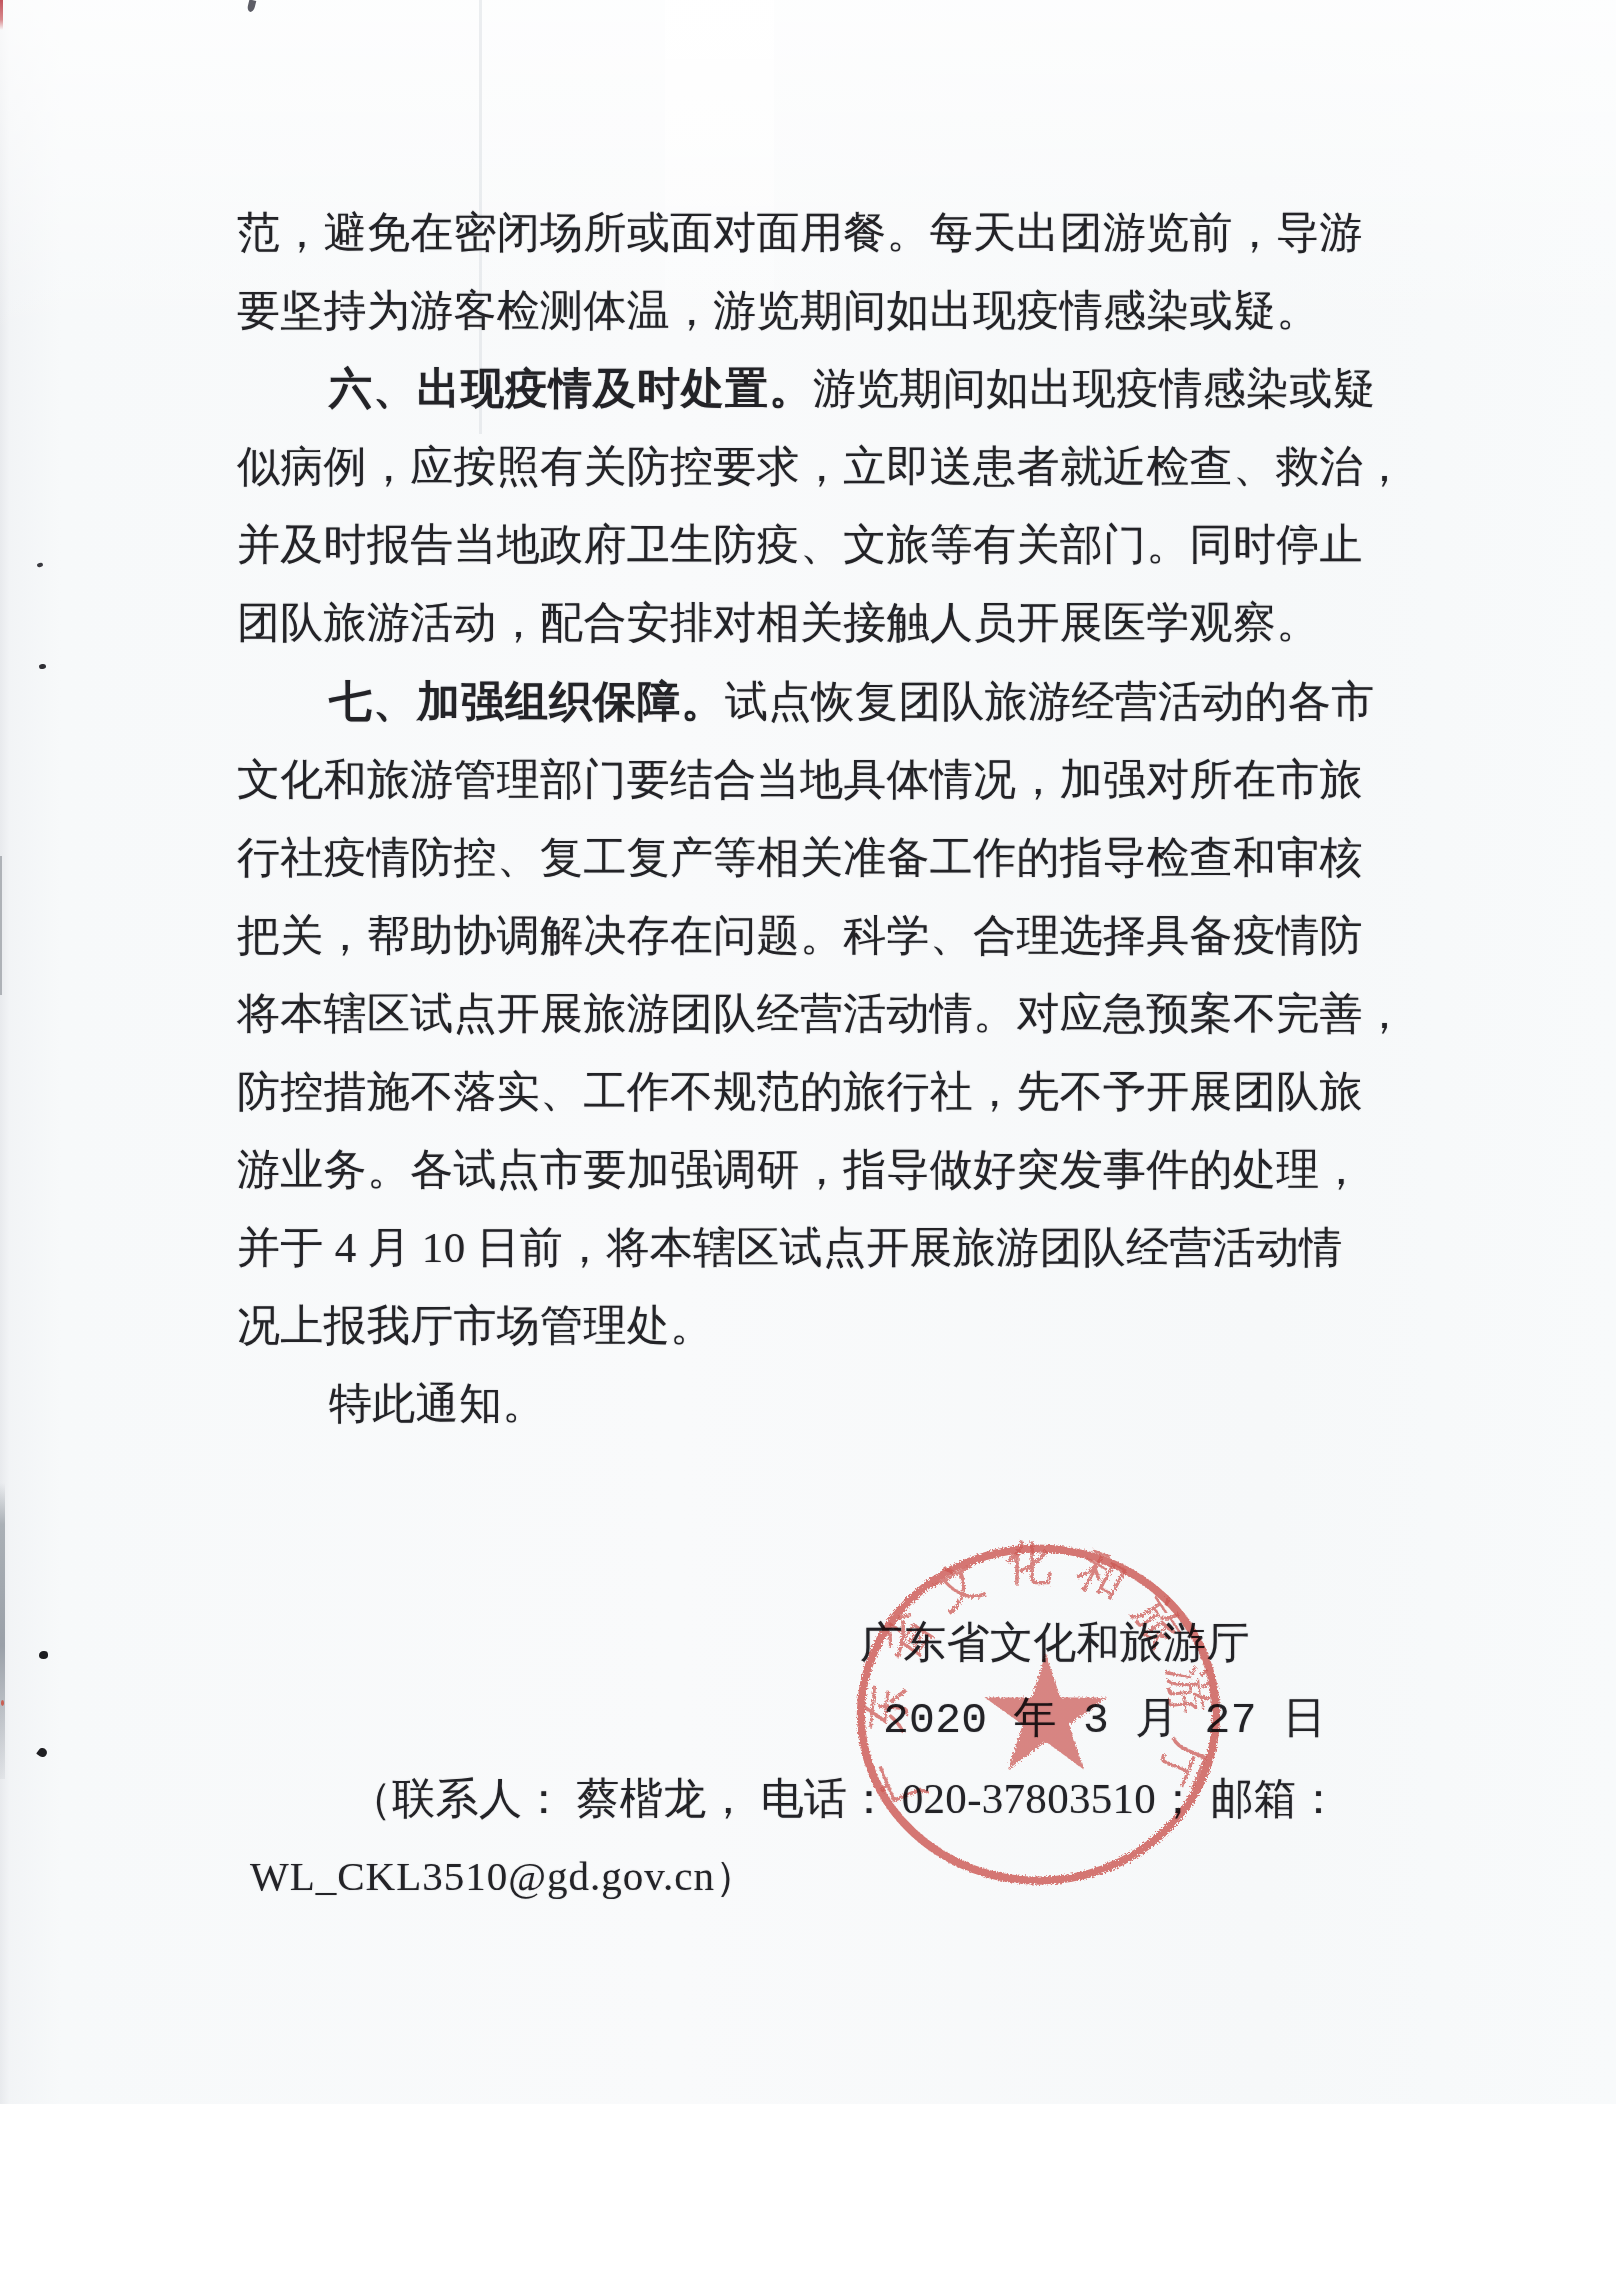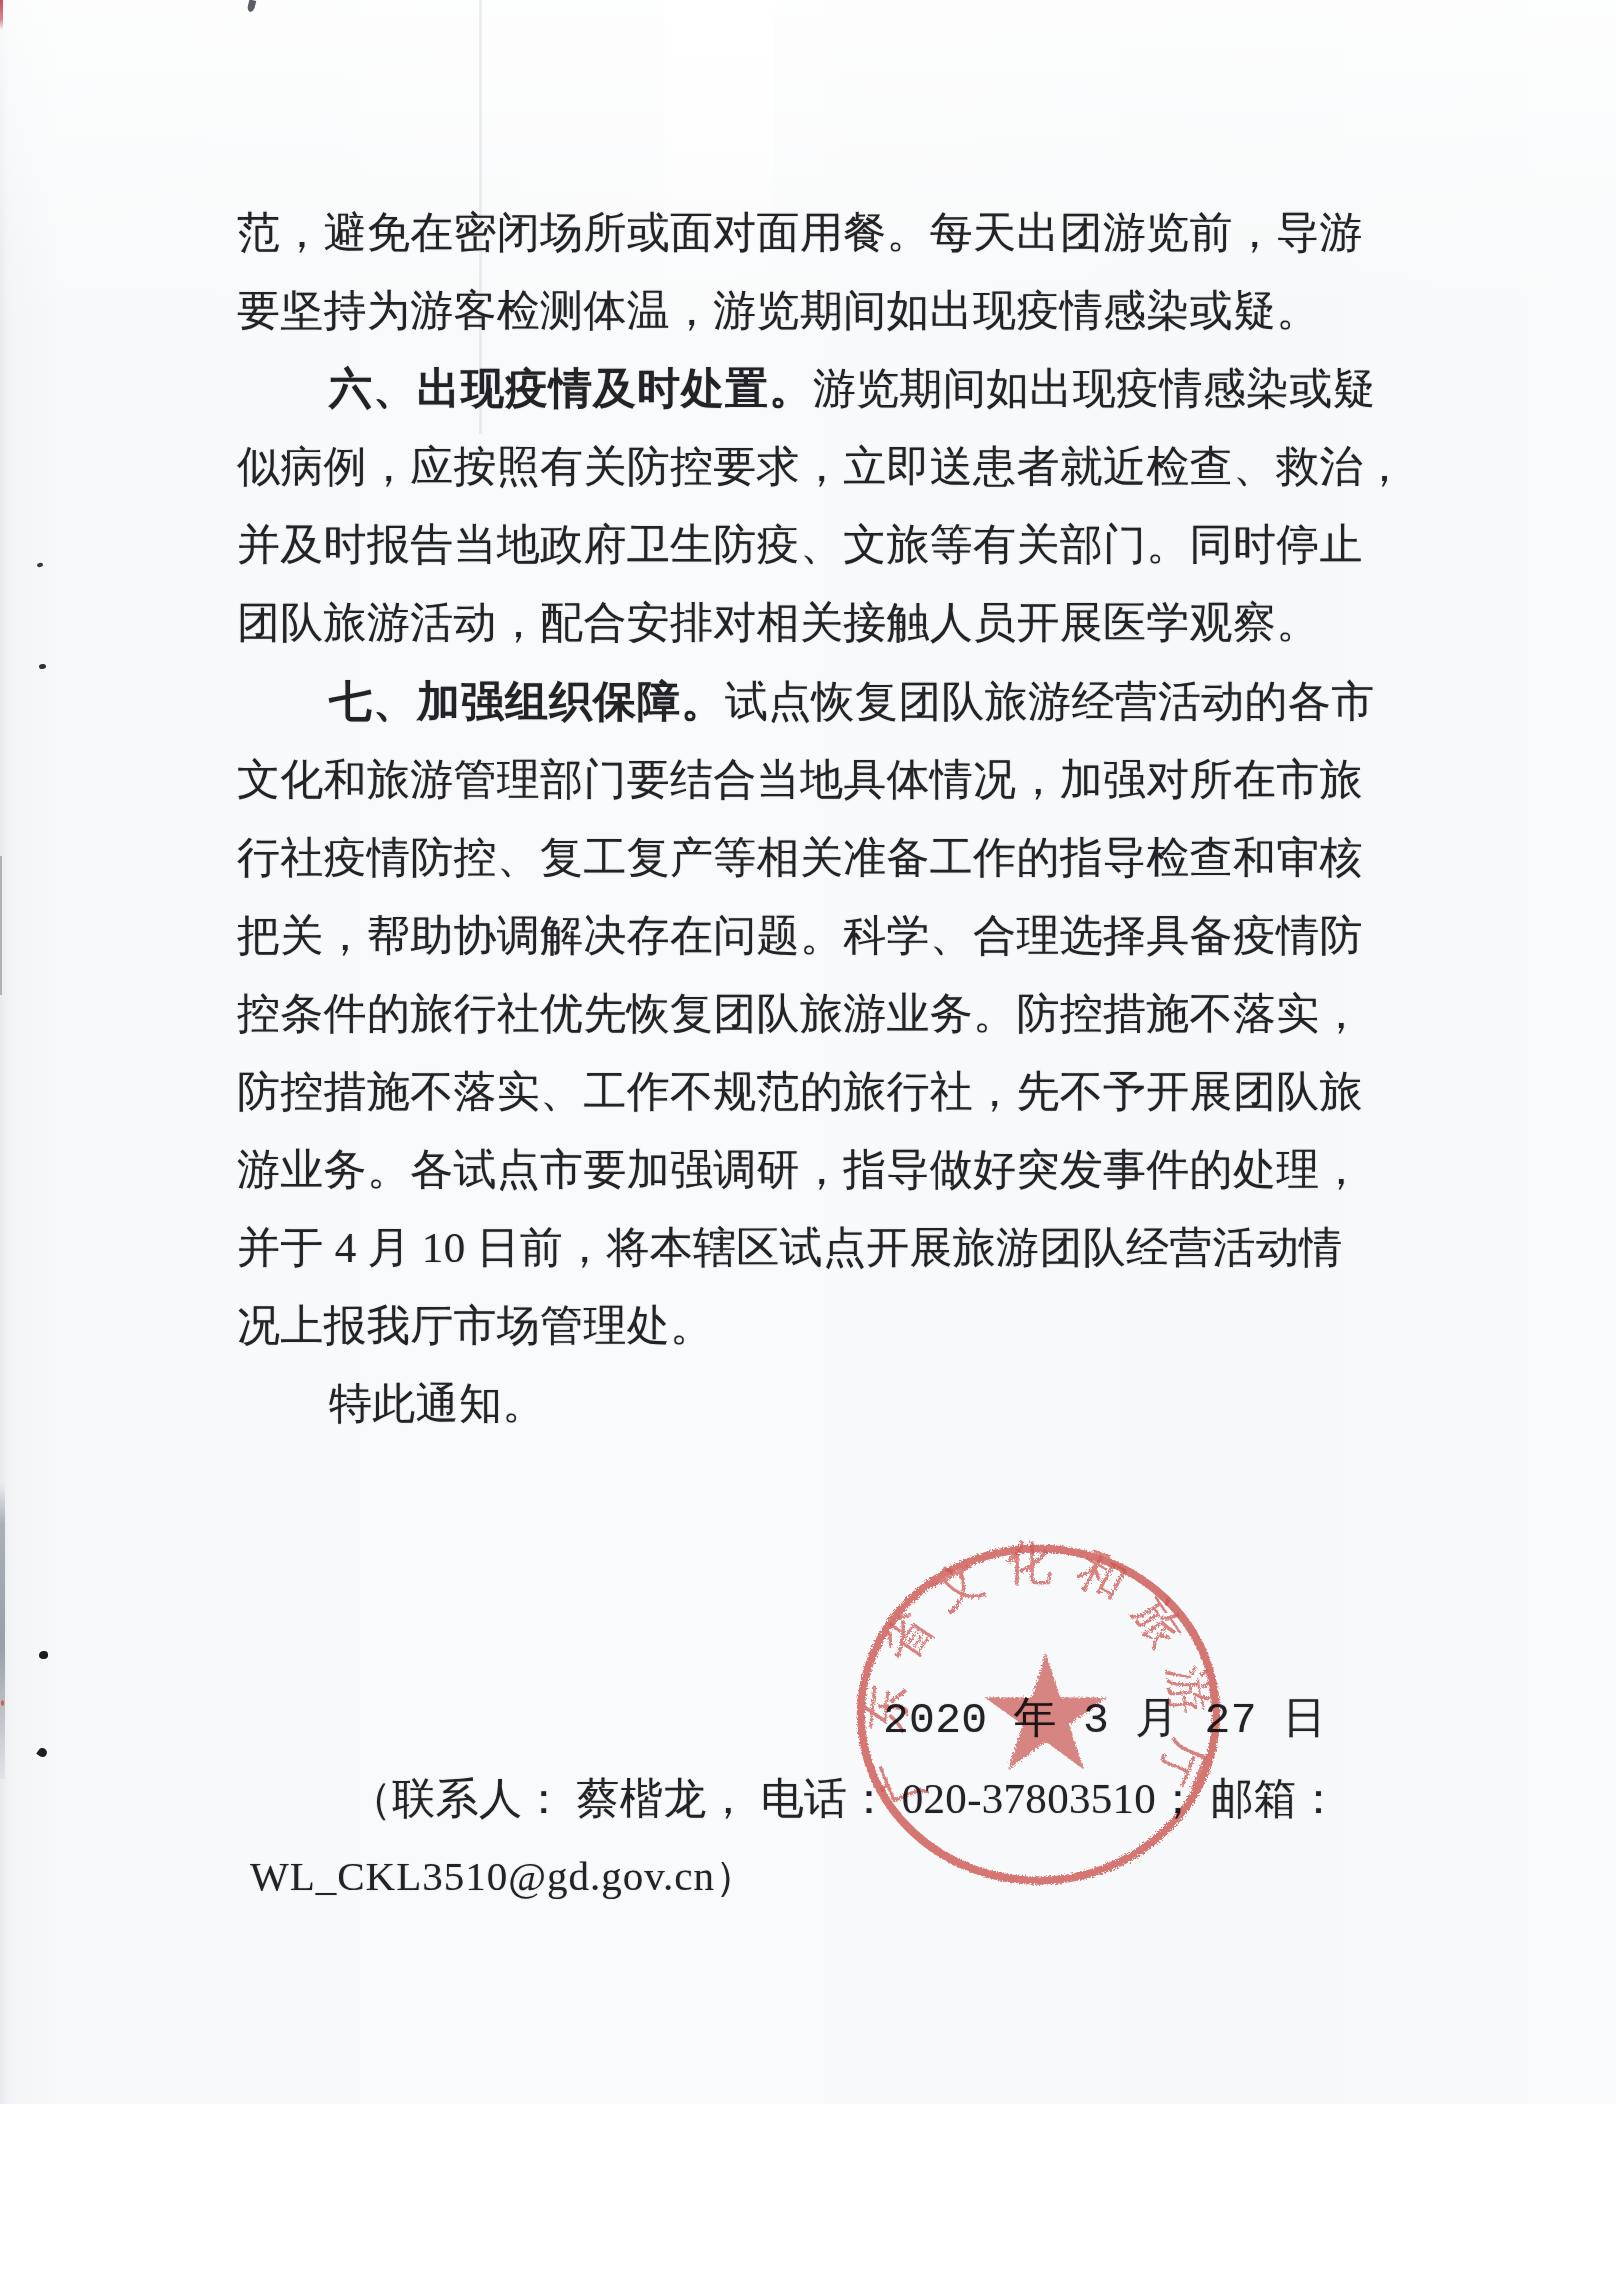--- a/index.html
+++ b/index.html
@@ -67,28 +67,29 @@
       <div class="line" style="top: 208px;"><span>范，避免在密闭场所或面对面用餐。每天出团游览前，导游</span></div>
       <div class="line" style="top: 286px;"><span>要坚持为游客检测体温，游览期间如出现疫情感染或疑。</span></div>
       <div class="line indent" style="top: 364px;"><span class="hd">六、出现疫情及时处置。</span><span>游览期间如出现疫情感染或疑</span></div>
       <div class="line" style="top: 442px;"><span>似病例，应按照有关防控要求，立即送患者就近检查、救治，</span></div>
       <div class="line" style="top: 520px;"><span>并及时报告当地政府卫生防疫、文旅等有关部门。同时停止</span></div>
       <div class="line" style="top: 598px;"><span>团队旅游活动，配合安排对相关接触人员开展医学观察。</span></div>
       <div class="line indent" style="top: 677px;"><span class="hd">七、加强组织保障。</span><span>试点恢复团队旅游经营活动的各市</span></div>
       <div class="line" style="top: 755px;"><span>文化和旅游管理部门要结合当地具体情况，加强对所在市旅</span></div>
       <div class="line" style="top: 833px;"><span>行社疫情防控、复工复产等相关准备工作的指导检查和审核</span></div>
       <div class="line" style="top: 911px;"><span>把关，帮助协调解决存在问题。科学、合理选择具备疫情防</span></div>
-      <div class="line" style="top: 989px;"><span>控条件的旅行社优先恢复团队旅游业务。防控措施不落实，</span></div>
+      <div class="line" style="top: 989px;"><span>将本辖区试点开展旅游团队经营活动情。对应急预案不完善，</span></div>
       <div class="line" style="top: 1067px;"><span>防控措施不落实、工作不规范的旅行社，先不予开展团队旅</span></div>
       <div class="line" style="top: 1145px;"><span>游业务。各试点市要加强调研，指导做好突发事件的处理，</span></div>
       <div class="line" style="top: 1223px;"><span>并于 4 月 10 日前，将本辖区试点开展旅游团队经营活动情</span></div>
       <div class="line" style="top: 1301px;"><span>况上报我厅市场管理处。</span></div>
       <div class="line indent" style="top: 1379px;"><span>特此通知。</span></div>
     </div>
 
+  <div class="line sig">广东省文化和旅游厅</div>
   <div class="line sig-date">2020 年 3 月 27 日</div>
   <div class="line contact1">（联系人： 蔡楷龙， 电话： 020-37803510； 邮箱：</div>
   <div class="line contact2">WL_CKL3510@gd.gov.cn）</div>
 
   <div class="pagenum">— 3 —</div>
 
   <svg class="stamp" width="383" height="360" viewBox="0 0 565 530">
     <defs>
       <filter id="stampTex" x="-10%" y="-10%" width="120%" height="120%">
         <feTurbulence type="fractalNoise" baseFrequency="0.38" numOctaves="2" result="n"></feTurbulence>

